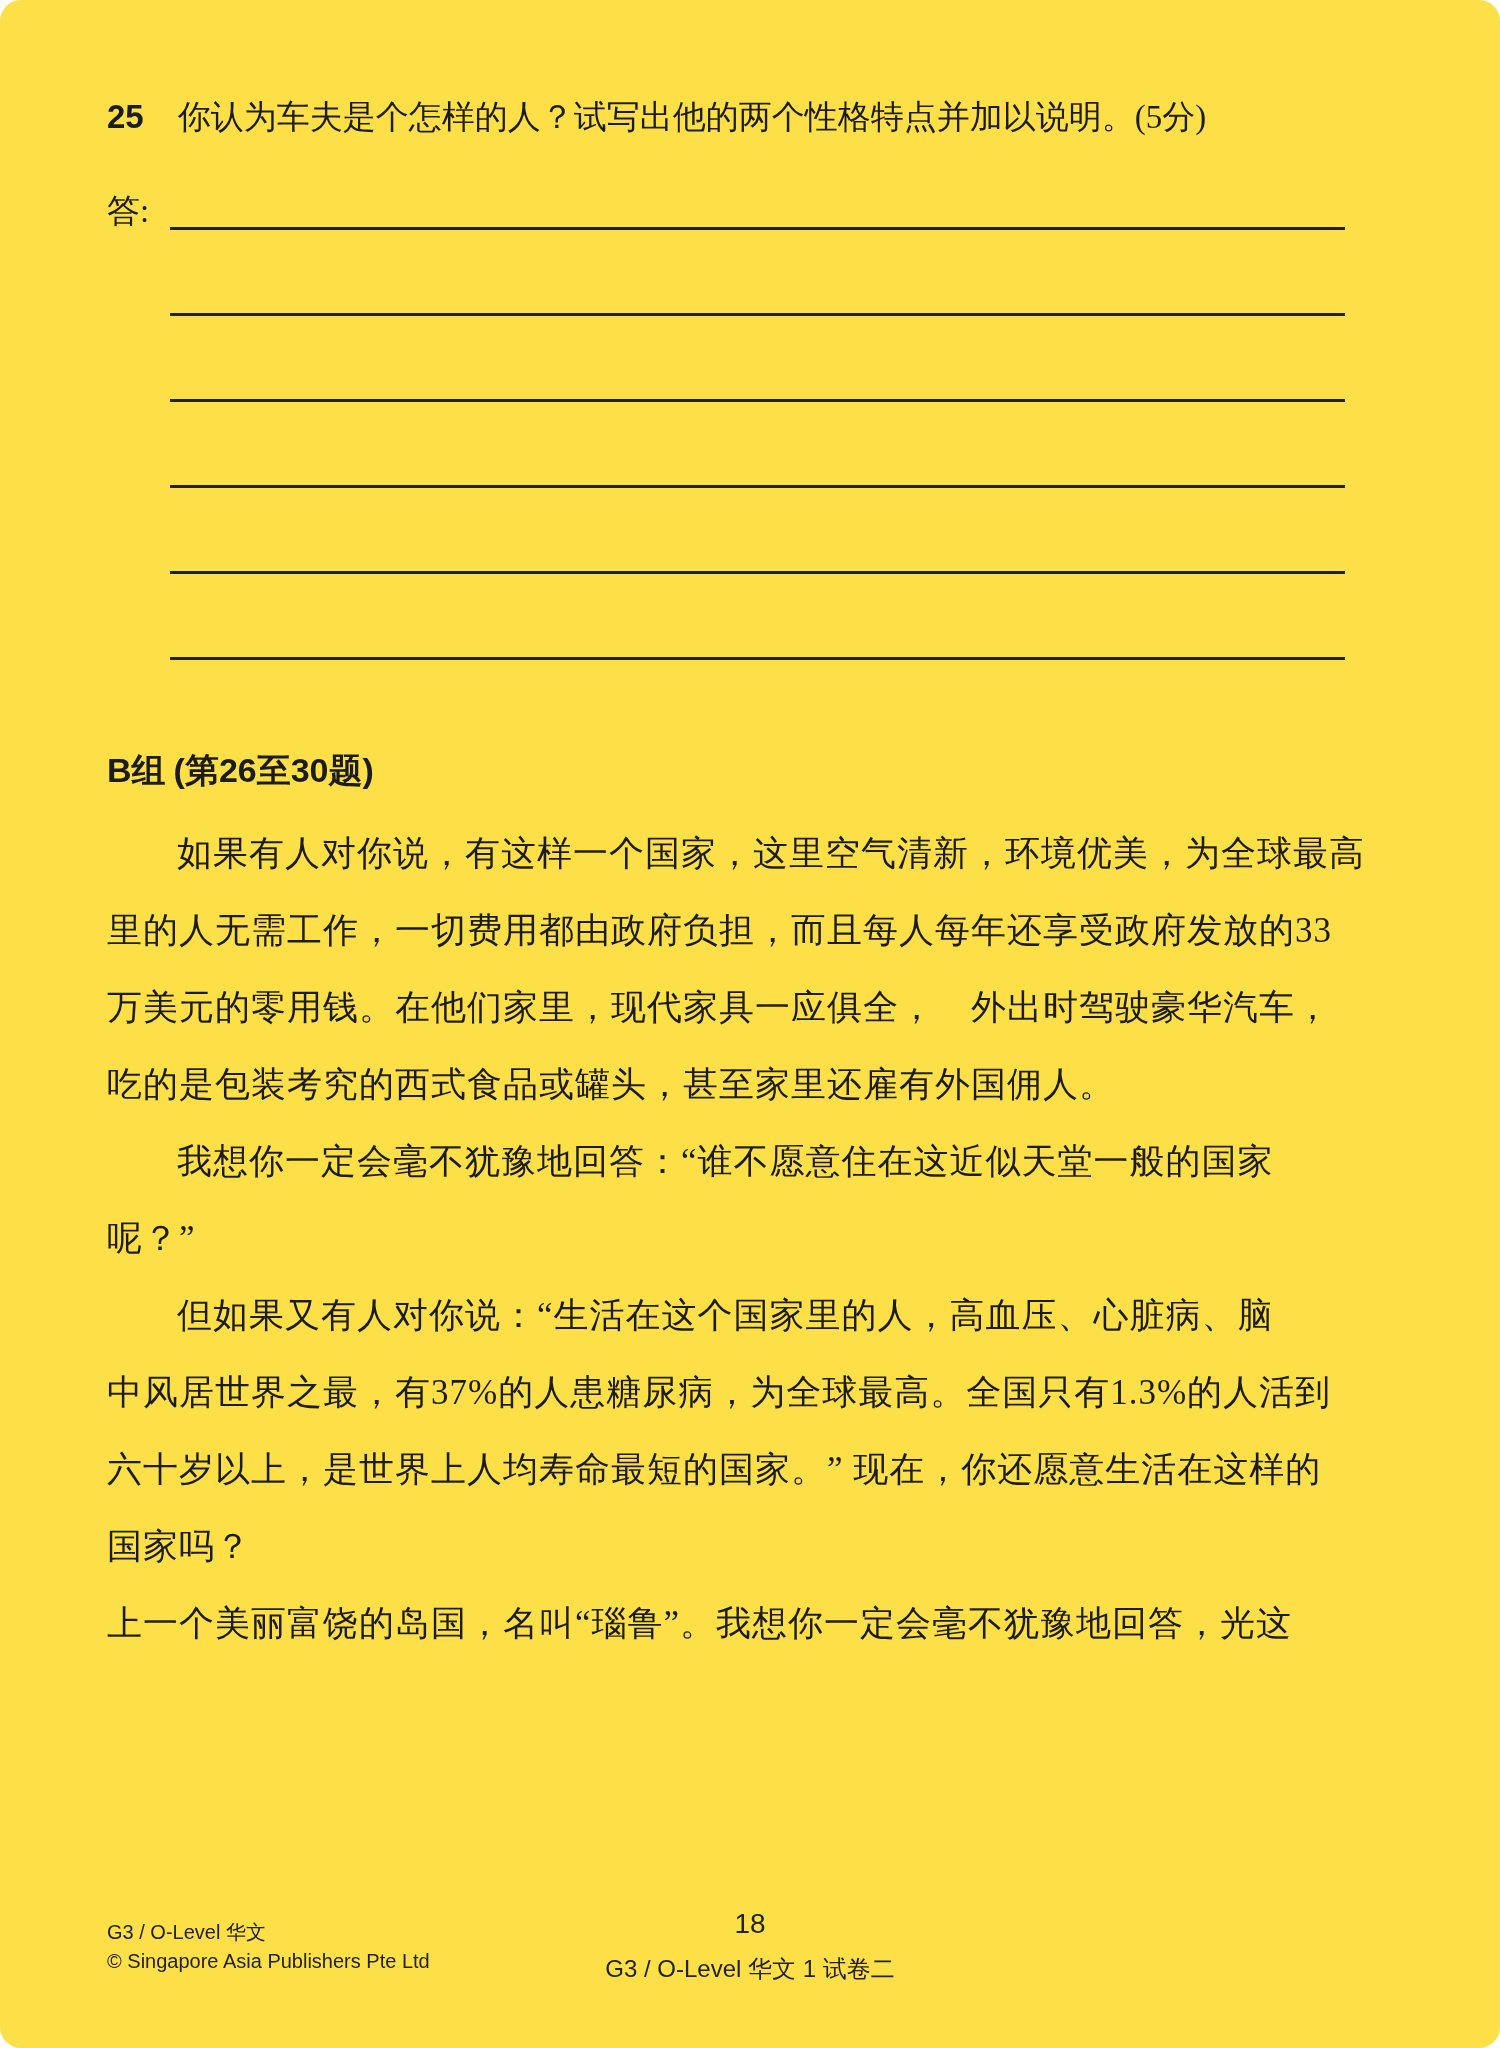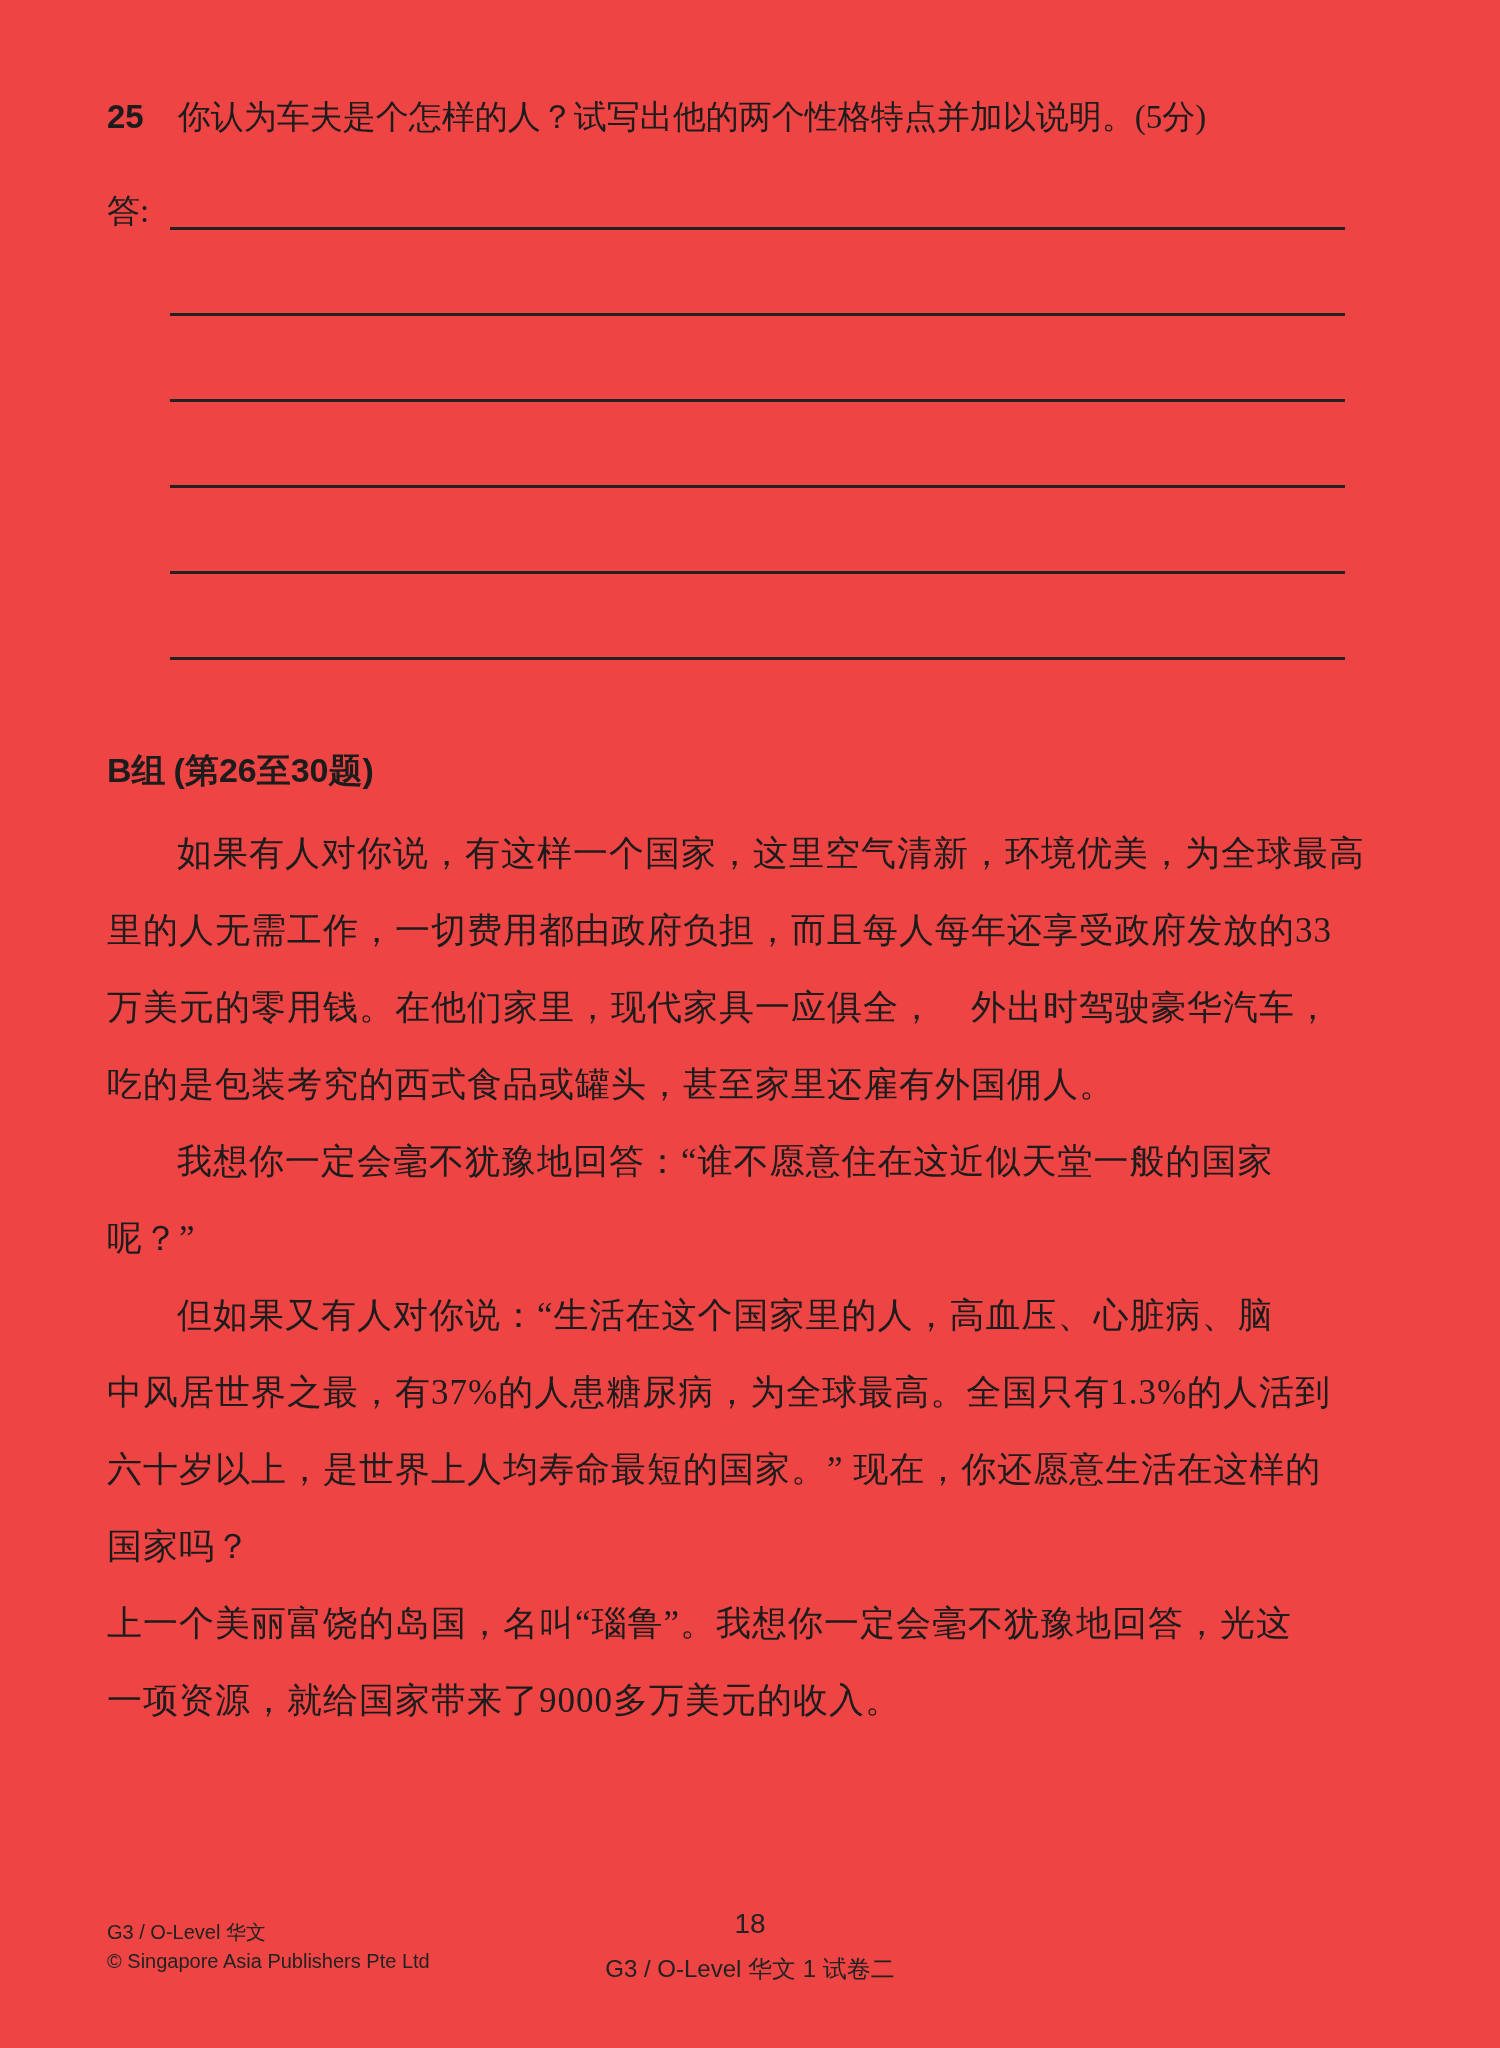--- a/index.html
+++ b/index.html
@@ -4,24 +4,25 @@
 <style>
   html, body {
     margin: 0;
     padding: 0;
     background: #ffffff;
   }
   .page {
     position: relative;
     width: 1500px;
     height: 2048px;
-    background: #ef4444;
+    background: #fde047;
     color: #1c1c1c;
     font-family: "Liberation Serif", "DejaVu Serif", serif;
     overflow: hidden;
+    border-radius: 21px;
   }
 
   
   .question {
     position: absolute;
     left: 107px;
     top: 95px;
     width: 1320px;
     font-size: 33px;
     line-height: 44px;
@@ -152,21 +153,20 @@
       <div class="passage-line">里的人无需工作，一切费用都由政府负担，而且每人每年还享受政府发放的33</div>
       <div class="passage-line">万美元的零用钱。在他们家里，现代家具一应俱全，　外出时驾驶豪华汽车，</div>
       <div class="passage-line">吃的是包装考究的西式食品或罐头，甚至家里还雇有外国佣人。</div>
       <div class="passage-line indent">我想你一定会毫不犹豫地回答：“谁不愿意住在这近似天堂一般的国家</div>
       <div class="passage-line">呢？”</div>
       <div class="passage-line indent">但如果又有人对你说：“生活在这个国家里的人，高血压、心脏病、脑</div>
       <div class="passage-line">中风居世界之最，有37%的人患糖尿病，为全球最高。全国只有1.3%的人活到</div>
       <div class="passage-line">六十岁以上，是世界上人均寿命最短的国家。” 现在，你还愿意生活在这样的</div>
       <div class="passage-line">国家吗？</div>
       <div class="passage-line">上一个美丽富饶的岛国，名叫“瑙鲁”。我想你一定会毫不犹豫地回答，光这</div>
-      <div class="passage-line">一项资源，就给国家带来了9000多万美元的收入。</div>
     </div>
 
   <div class="footer-left">
     <div>G3 / O-Level 华文</div>
     <div>© Singapore Asia Publishers Pte Ltd</div>
   </div>
 
   <div class="footer-center">
     <div class="footer-page-number">18</div>
     <div class="footer-paper-label">G3 / O-Level 华文 1  试卷二</div>

